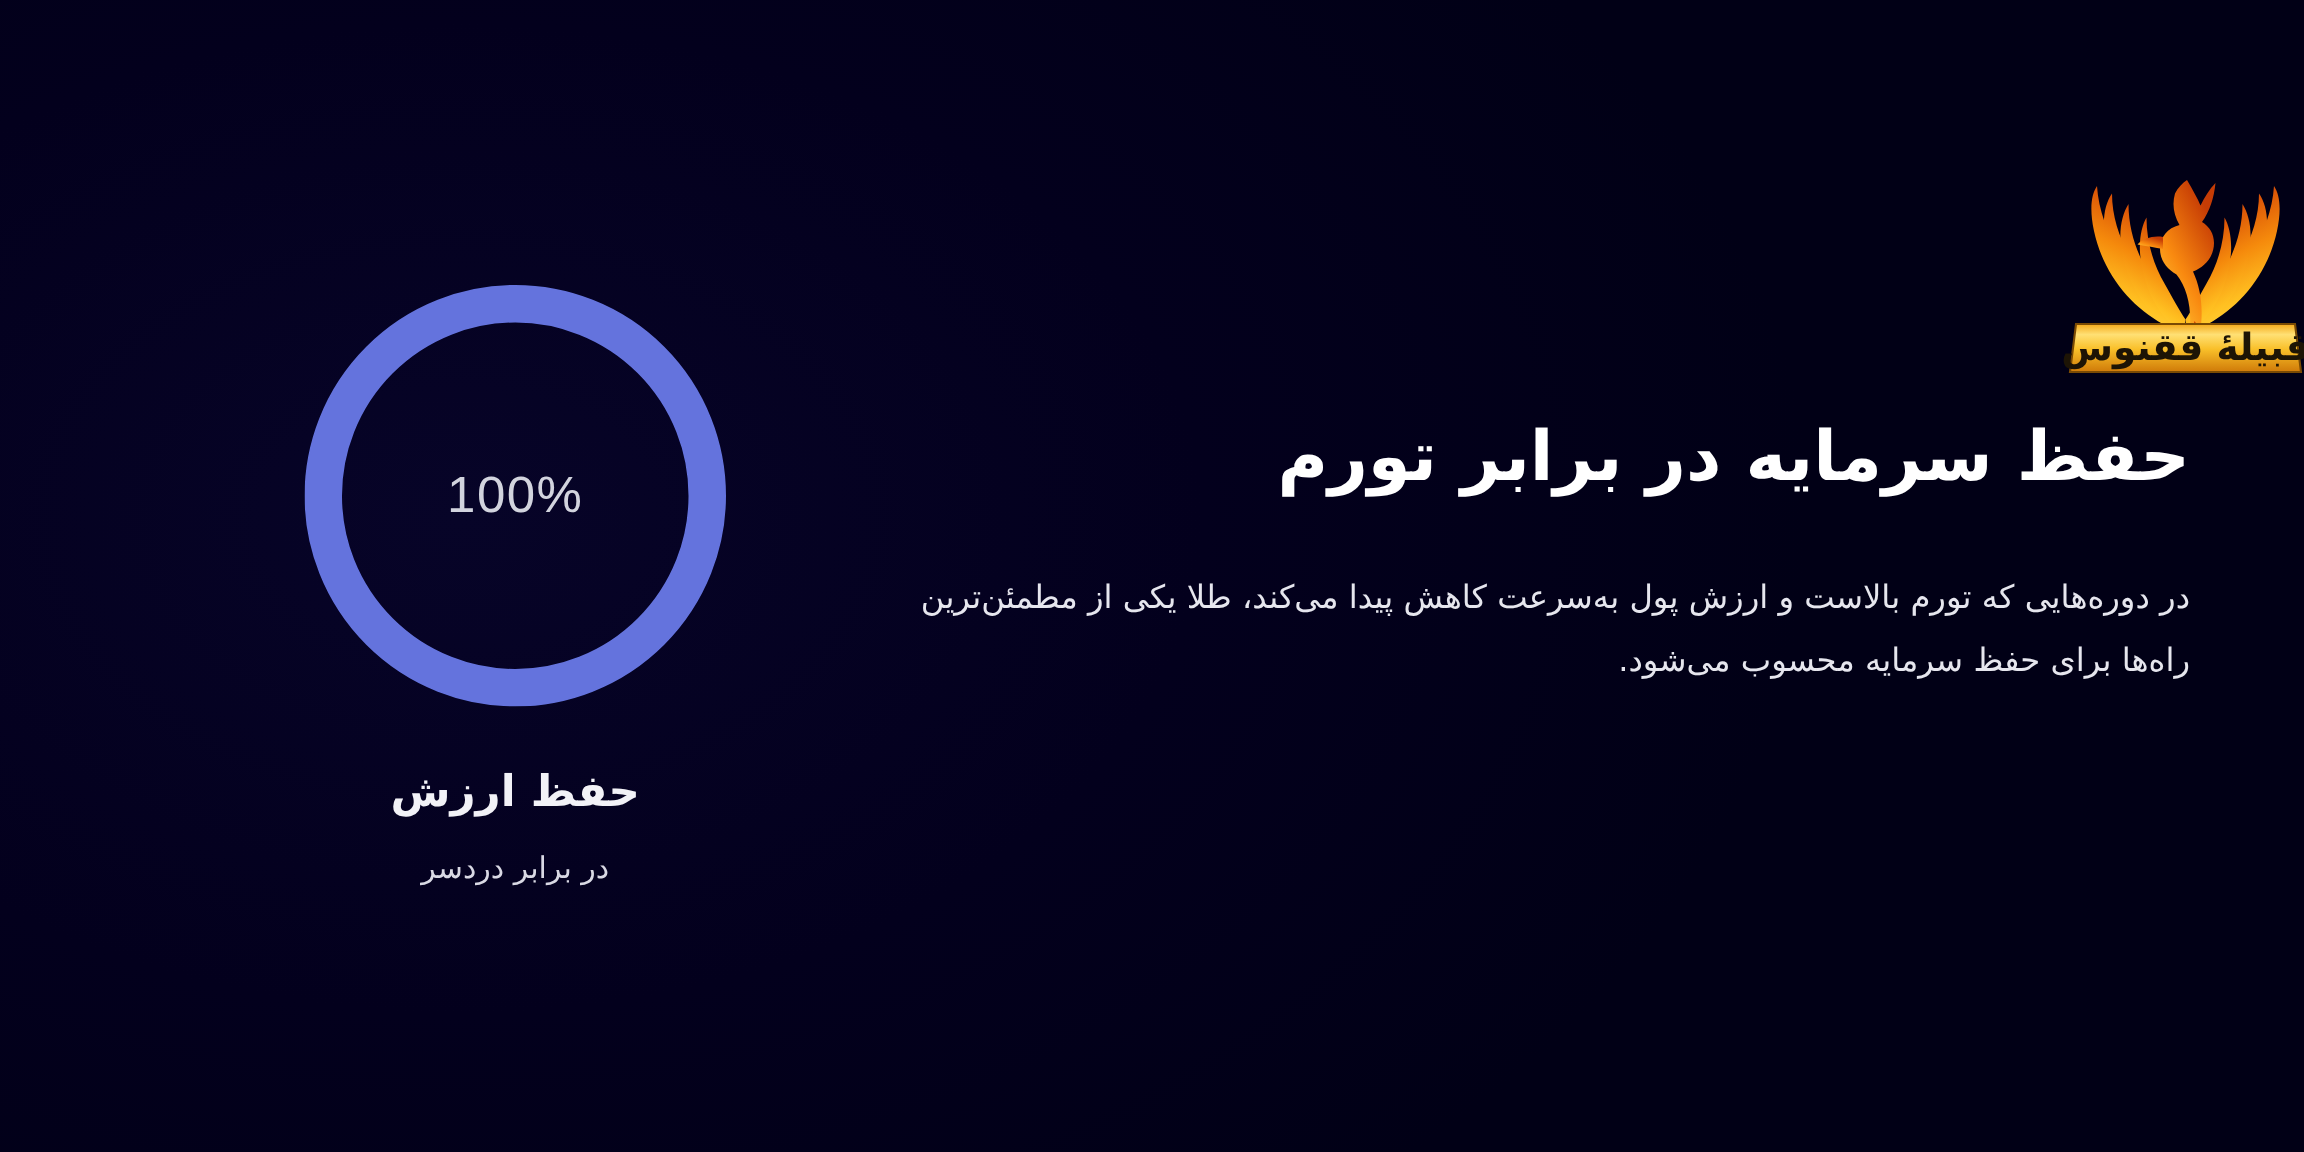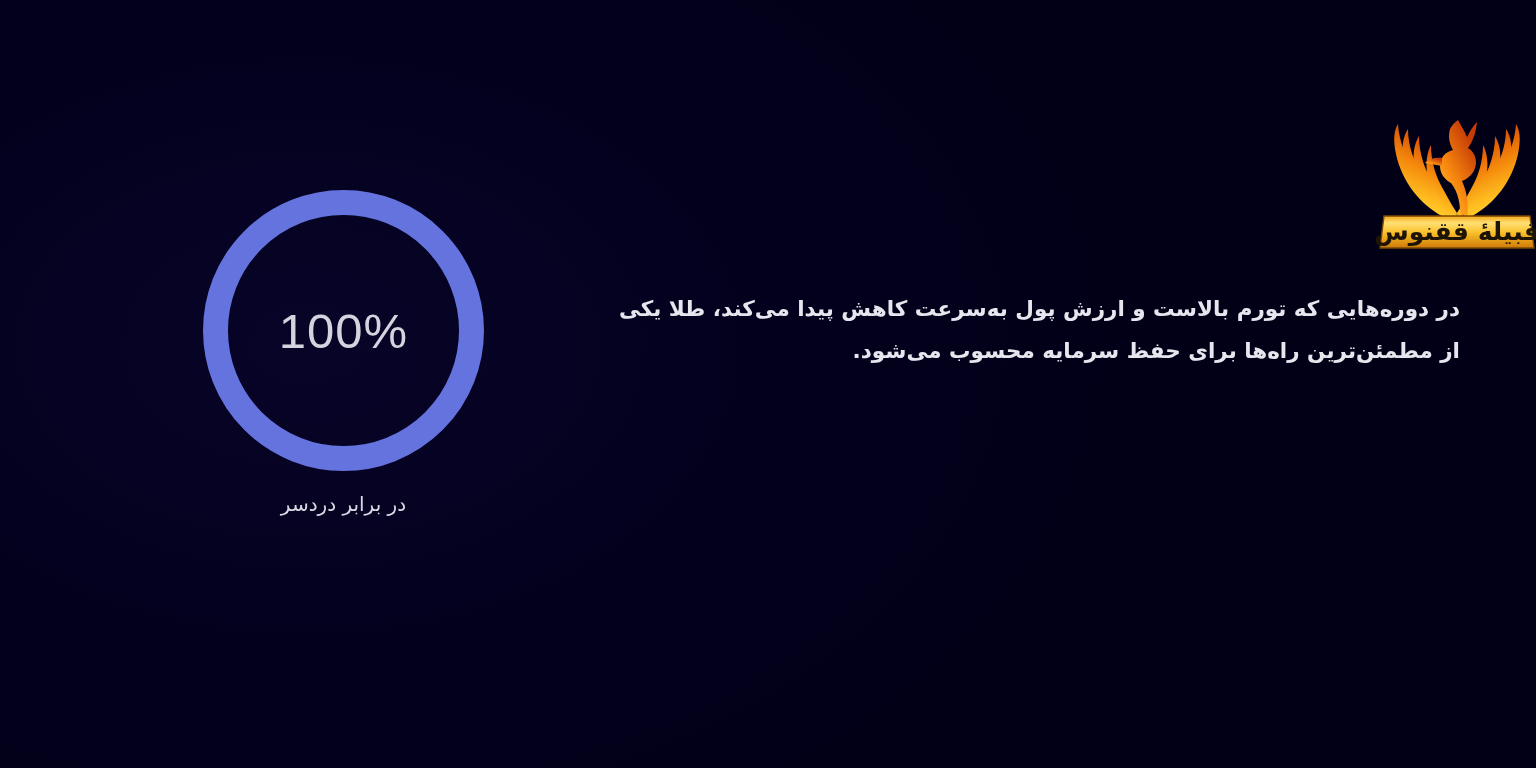--- a/index.html
+++ b/index.html
@@ -50,21 +50,21 @@
     line-height: 1.22;
     font-weight: 700;
     color: #ffffff;
     letter-spacing: 0px;
   }
   .para {
     margin: 12px 0 26px 0;
     font-size: 21.5px;
     line-height: 1.95;
     color: #e6e6ee;
-    font-weight: 700;
+    font-weight: 400;
   }
   .para:last-child { margin-bottom: 0; }
 
   
   .ring-block {
     position: absolute;
     top: 190px;
     left: 203px;
     width: 281px;
     text-align: center;
@@ -82,21 +82,21 @@
   }
   .ring-center {
     position: absolute;
     inset: 0;
     display: flex;
     align-items: center;
     justify-content: center;
     pointer-events: none;
   }
   .ring-value {
-    font-size: 49px;
+    font-size: 34px;
     font-weight: 300;
     color: #d2d4de;
     letter-spacing: 1px;
     direction: ltr;
     font-family: "Liberation Sans", "DejaVu Sans", sans-serif;
   }
   .ring-caption {
     margin-top: 38px;
     font-size: 29px;
     font-weight: 700;
@@ -173,29 +173,31 @@
 
       <g>
         <path fill="url(#badgeGrad)" d="M12 120 L158 120 L162 152 L8 152 Z"></path>
         <path fill="none" stroke="#7a4a03" stroke-width="1.4" d="M12 120 L158 120 L162 152 L8 152 Z"></path>
         <text x="85" y="144" text-anchor="middle" font-family="DejaVu Sans, Liberation Sans, sans-serif" font-size="25" font-weight="bold" fill="#1d1405">قبیلۀ ققنوس</text>
       </g>
     </svg>
   </div>
 
   <div class="content">
+    <h1 class="headline">حفظ سرمایه در برابر تورم</h1>
     <p class="para">در دوره‌هایی که تورم بالاست و ارزش پول به‌سرعت کاهش پیدا می‌کند، طلا یکی از مطمئن‌ترین راه‌ها برای حفظ سرمایه محسوب می‌شود.</p>
   </div>
 
   <div class="ring-block">
     <div class="ring-holder">
       <svg class="ring-svg" viewBox="0 0 281 281">
         <circle cx="140.5" cy="140.5" r="128" fill="none" stroke="#02001a" stroke-width="25"></circle>
         <circle id="ringProgress" cx="140.5" cy="140.5" r="128" fill="none" stroke="#6473dd" stroke-width="25" stroke-linecap="butt" stroke-dasharray="804.25" stroke-dashoffset="0.00"></circle>
       </svg>
       <div class="ring-center">
         <span class="ring-value">100%</span>
       </div>
     </div>
+    <div class="ring-caption">حفظ ارزش</div>
     <div class="ring-subcaption">در برابر دردسر</div>
   </div>
 
 </div>
 
 </body></html>

